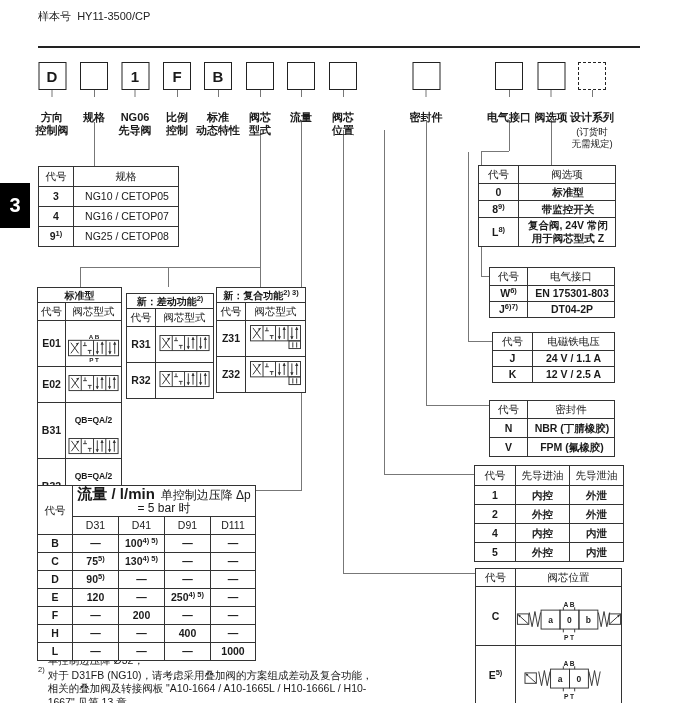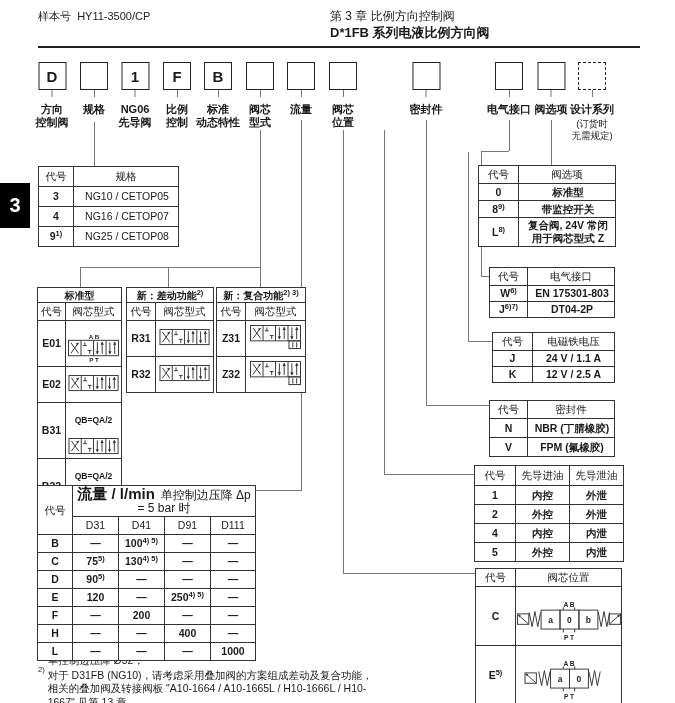--- a/index.html
+++ b/index.html
@@ -14,21 +14,21 @@
   .hdr-bold{font-size:13px;font-weight:bold;line-height:17px}
   .rule{position:absolute;left:38px;top:46px;width:602px;height:2px;background:#222}
   
   .side-tab{position:absolute;left:0;top:183px;width:30px;height:45px;background:#000;color:#fff;
     display:flex;align-items:center;justify-content:center;font-size:20px;font-weight:bold}
   
   .code-unit{position:absolute;top:62px;transform:translateX(-50%);display:flex;flex-direction:column;align-items:center;width:max-content;z-index:2}
   .code-box{width:28px;height:28px;border:1.5px solid #222;background:#fff;display:flex;align-items:center;justify-content:center;font-size:15px;font-weight:bold}
   .code-box.dashed{border-style:dashed}
   .tick{width:1px;height:7px;background:#777}
-  .code-label{font-size:11px;font-weight:bold;text-align:center;line-height:13px;white-space:pre-line;margin-top:6px}
+  .code-label{font-size:11px;font-weight:bold;text-align:center;line-height:13px;white-space:pre-line;margin-top:14px}
   .code-note{font-size:9.5px;text-align:center;line-height:11.5px;white-space:pre-line;margin-top:2px;color:#222}
   
   .tbl{position:absolute;border-collapse:collapse;background:#fff;font-size:10.5px;table-layout:fixed;z-index:2}
   .tbl th,.tbl td{border:1px solid #333;text-align:center;padding:1px 3px;line-height:13px;white-space:pre-line;overflow:hidden}
   .tbl th{font-weight:normal;font-size:10.5px}
   .tbl td{font-weight:bold}
   .spec-tbl td:nth-child(2){font-weight:normal}
   .la2 td:nth-child(2){text-align:center;padding-left:5px}
   .la2 th:nth-child(2){text-align:center}
   .spec-tbl td{height:20px}.spec-tbl th{height:20px}
@@ -88,24 +88,20 @@
   </g>
 </g>
 </defs>
 </svg>
 
 <div class="page">
 
   <div class="abs" style="left:38px;top:9px">
     <div class="hdr-small"><span>样本号</span>&nbsp;&nbsp;<span>HY11-3500/CP</span></div>
   </div>
-  <div class="abs" style="left:330px;top:9px">
-    <div class="hdr-small" style="font-size:12px">第 3 章  比例方向控制阀</div>
-    <div class="hdr-bold">D*1FB 系列电液比例方向阀</div>
-  </div>
   <div class="rule"></div>
 
   <div class="side-tab">3</div>
 
   <div class="code-unit" style="left:52px">
     <div class="code-box">D</div>
     <div class="tick"></div>
     <div class="code-label">方向
 控制阀</div>
   </div>
@@ -263,21 +259,21 @@
       <td>
         <div class="qnote">QB=QA/2</div>
         <svg viewBox="0 0 54 18" width="52" height="17">
               <use href="#sp4"></use>
             </svg>
       </td>
     </tr>
   </tbody>
     </table>
 
-  <table class="tbl spool-tbl" style="left:126px;top:287px;width:87px">
+  <table class="tbl spool-tbl" style="left:126px;top:293px;width:87px">
     <colgroup>
         <col style="width:29px">
         <col style="width:58px">
       </colgroup>
     <tbody>
         <tr>
           <th colspan="2" class="ttl"><span>新：差动功能</span><sup>2)</sup></th>
         </tr>
     <tr>
       <th>代号</th>

